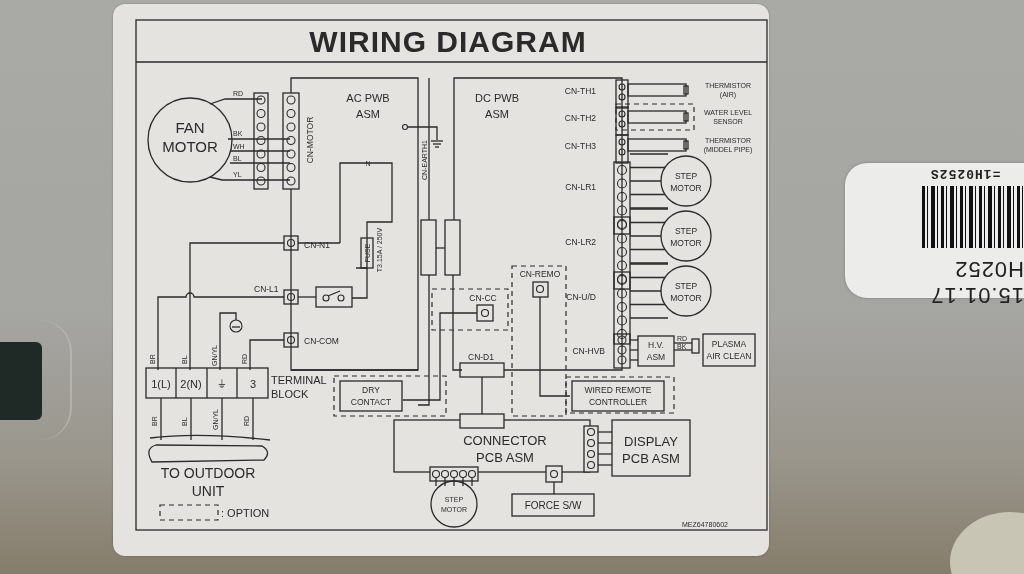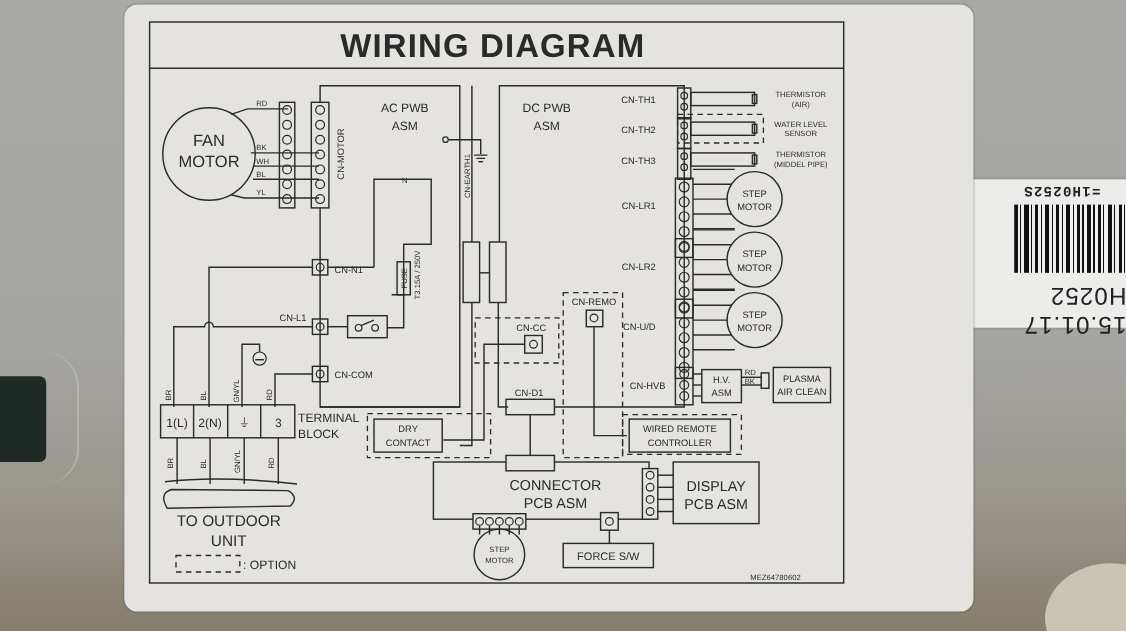--- a/index.html
+++ b/index.html
@@ -7,21 +7,21 @@
     background:linear-gradient(180deg,#a9a9a6 0%,#a5a5a2 55%,#9a968c 80%,#857d6b 100%);
     font-family:"Liberation Sans",sans-serif;}
   .slot{position:absolute;left:0;top:342px;width:42px;height:78px;background:#1f2a26;border-radius:0 6px 6px 0;}
   .slot-notch{position:absolute;left:40px;top:320px;width:30px;height:120px;border-right:2px solid #c8c8c4;border-radius:0 40px 40px 0;opacity:.5;}
   .barcode-label{position:absolute;left:845px;top:163px;width:200px;height:135px;background:#ececea;border-radius:22px 0 0 22px;box-shadow:0 0 3px rgba(0,0,0,.25);}
   .bc-code{position:absolute;left:930px;top:166px;font:bold 13px "Liberation Mono",monospace;color:#222;transform:rotate(180deg);letter-spacing:1px;}
   .bc-bars{position:absolute;left:922px;top:186px;width:102px;height:62px;
     background:repeating-linear-gradient(90deg,#111 0 3px,#eee 3px 5px,#111 5px 6px,#eee 6px 9px,#111 9px 13px,#eee 13px 15px,#111 15px 16px,#eee 16px 19px);}
   .bc-date{position:absolute;left:895px;top:256px;font:22px "Liberation Sans",sans-serif;color:#222;transform:rotate(180deg);letter-spacing:1px;}
   .round-knob{position:absolute;left:950px;top:512px;width:120px;height:100px;border-radius:50%;background:#c9c5b5;}
-  .label{position:absolute;left:113px;top:4px;width:772px;height:552px;background:#e4e3e0;border-radius:12px;
+  .label{position:absolute;left:113px;top:4px;width:656px;height:552px;background:#e4e3e0;border-radius:12px;
     box-shadow:0 0 2px rgba(0,0,0,.3);}
   svg text{font-family:"Liberation Sans",sans-serif;fill:#2a2a2a;}
   .t-title{font-size:30px;font-weight:bold;letter-spacing:1px;}
   .t-big{font-size:15px;}
   .t-med{font-size:11px;}
   .t-sm{font-size:8.5px;}
   .t-xs{font-size:7px;}
   .ln{stroke:#2a2a2a;stroke-width:1.3;fill:none;}
   .bx{stroke:#2a2a2a;stroke-width:1.3;fill:none;}
   .dash{stroke:#2a2a2a;stroke-width:1.2;fill:none;stroke-dasharray:5 4;}

